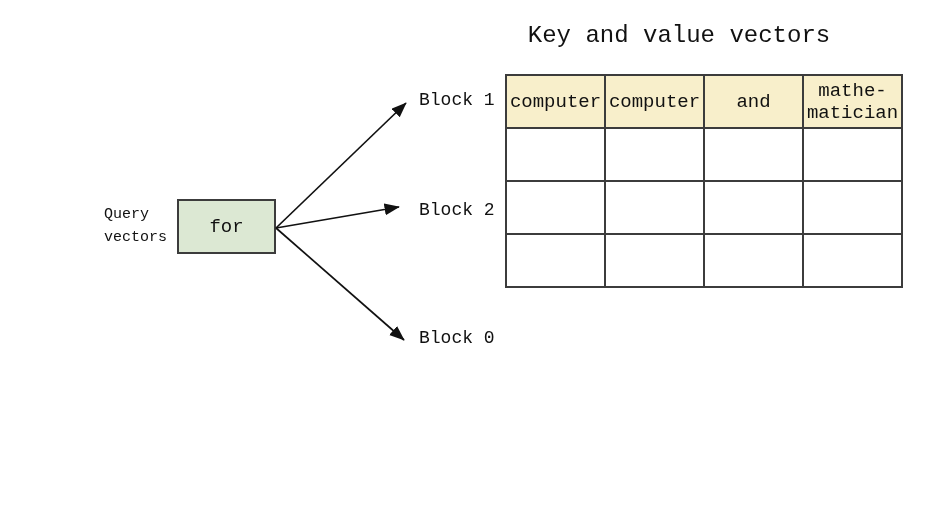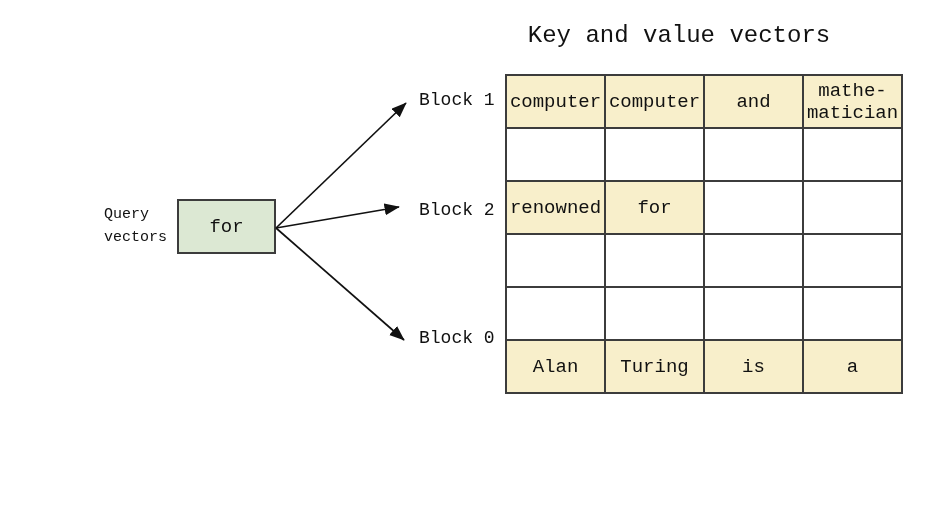--- a/index.html
+++ b/index.html
@@ -122,39 +122,27 @@
         <td class="highlighted">and</td>
         <td class="highlighted">mathe-matician</td>
       </tr>
       <tr>
         <td></td>
         <td></td>
         <td></td>
         <td></td>
       </tr>
       <tr>
-        <td class="highlighted">renowned</td>
-        <td class="highlighted">for</td>
-        <td></td>
-        <td></td>
-      </tr>
-      <tr>
         <td></td>
         <td></td>
         <td></td>
         <td></td>
       </tr>
       <tr>
         <td></td>
         <td></td>
         <td></td>
         <td></td>
       </tr>
-      <tr>
-        <td class="highlighted">Alan</td>
-        <td class="highlighted">Turing</td>
-        <td class="highlighted">is</td>
-        <td class="highlighted">a</td>
-      </tr>
     </tbody>
   </table>
 
 </div>
 
 </body></html>

